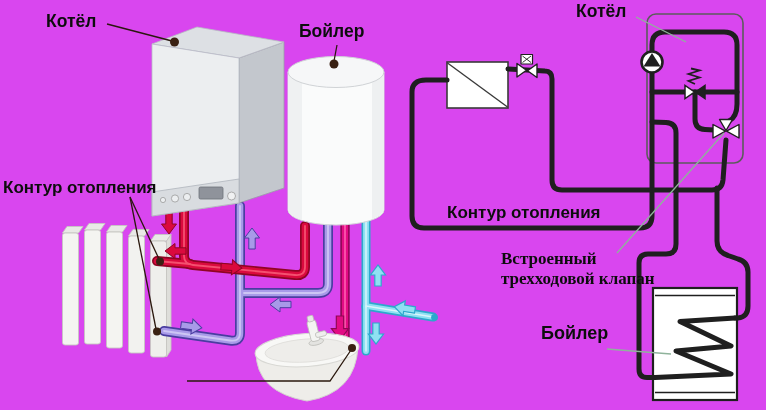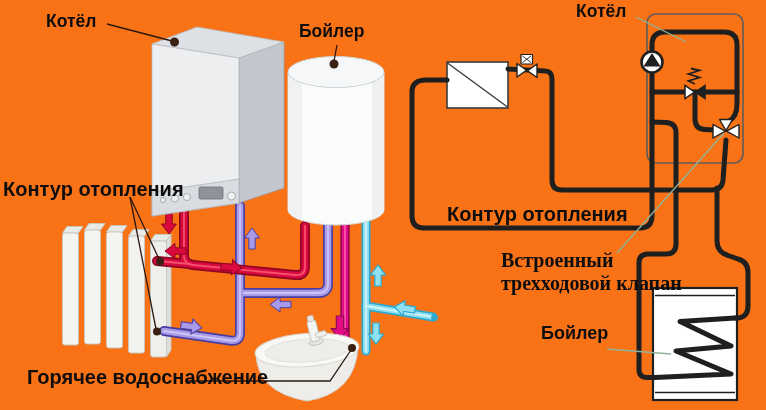--- a/index.html
+++ b/index.html
@@ -1,26 +1,26 @@
 <!DOCTYPE html>
 <html><head>
 <meta charset="utf-8">
 <style>
   html,body{margin:0;padding:0;background:#ffffff;}
   #stage{
-    position:relative;width:766px;height:410px;background:#f97316;overflow:hidden;
+    position:relative;width:766px;height:410px;background:#d946ef;overflow:hidden;
     font-family:"Liberation Sans", sans-serif;
   }
   #stage svg{position:absolute;left:0;top:0;}
   .lbl{
     position:absolute;font-weight:700;color:#0d0d0d;white-space:nowrap;
     font-family:"Liberation Sans", sans-serif;line-height:1.15;
   }
   .fs-big{font-size:17.5px;}
-  .fs-med{font-size:20px;}
+  .fs-med{font-size:17px;}
   .two-line span{display:block;}
 </style>
 </head>
 <body>
 
 <div id="stage">
 
 <svg width="766" height="410" viewBox="0 0 766 410">
   <defs>
 
@@ -230,21 +230,20 @@
     <circle cx="334" cy="64" r="4.5"></circle>
     <circle cx="160" cy="261.5" r="4"></circle>
     <circle cx="157" cy="331.5" r="4"></circle>
     <circle cx="352" cy="348" r="4"></circle>
   </g>
 </svg>
 
 <div class="lbl fs-big" style="left:46px;top:11px;">Котёл</div>
 <div class="lbl fs-big" style="left:299px;top:21px;">Бойлер</div>
 <div class="lbl fs-med" style="left:3px;top:178px;">Контур отопления</div>
-<div class="lbl fs-med" style="left:27px;top:366px;">Горячее водоснабжение</div>
 
 <div class="lbl fs-big" style="left:576px;top:1px;">Котёл</div>
 <div class="lbl fs-med" style="left:447px;top:203px;">Контур отопления</div>
 <div class="lbl fs-med two-line" style="left:501px;top:249px;font-family:Liberation Serif, serif;">
   <span>Встроенный</span>
   <span>трехходовой клапан</span>
 </div>
 <div class="lbl" style="left:541px;top:323px;font-size:18px;">Бойлер</div>
 
 </div>

